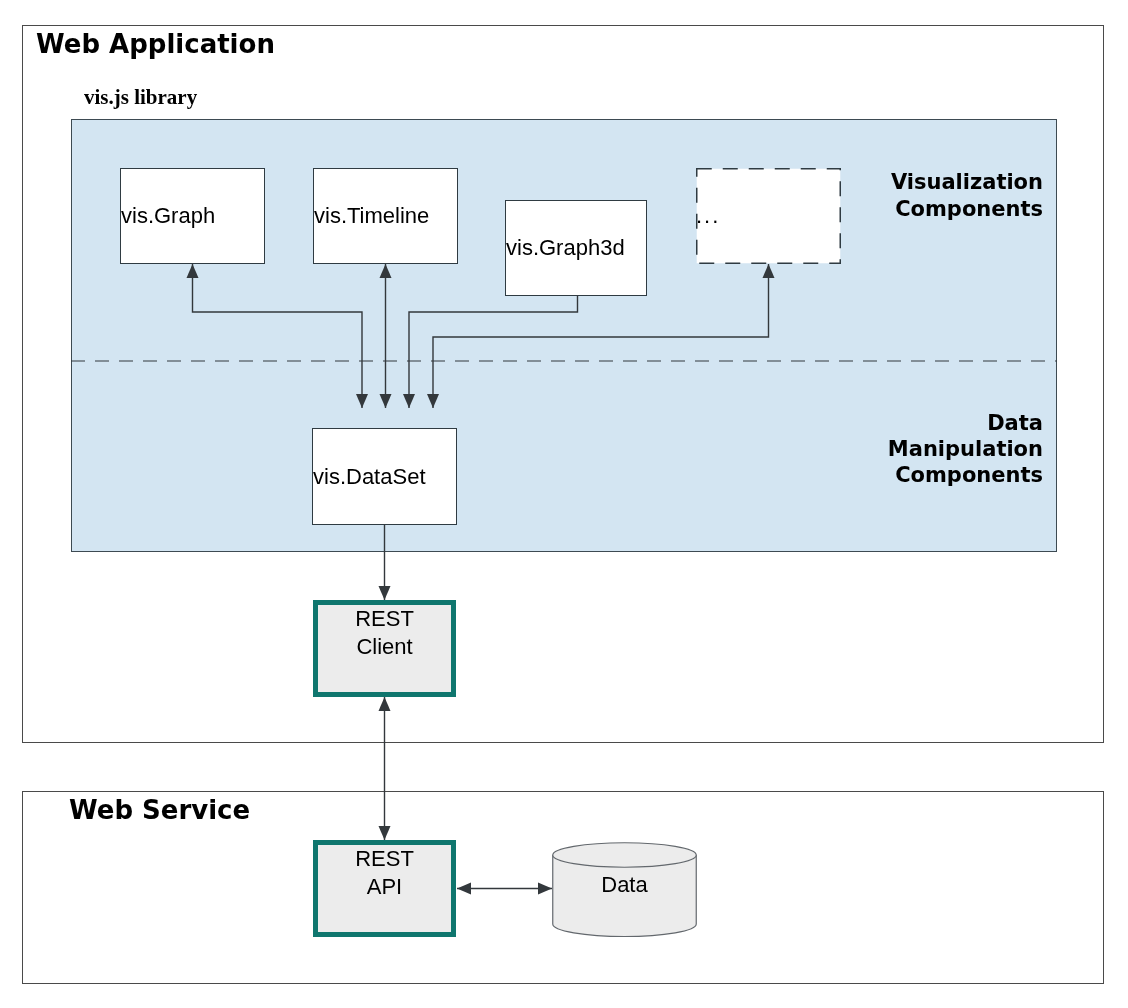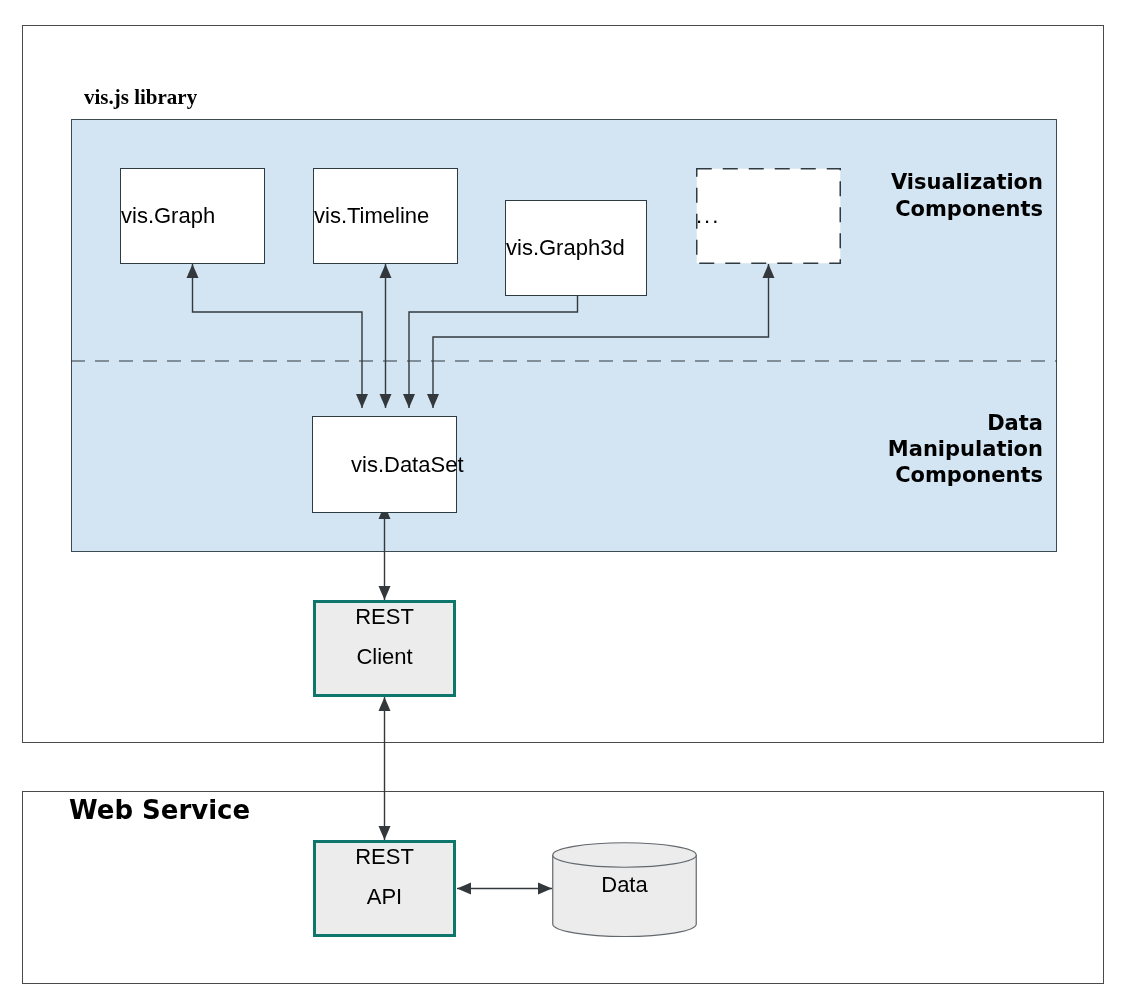--- a/index.html
+++ b/index.html
@@ -47,25 +47,25 @@
     background:#fff; border:1px solid var(--box-border,#2f3b42);
     font-size:22px; text-align:center;
   }
   #node-graph   { left:120px; top:168px; width:145px; height:96px; }
   #node-timeline{ left:313px; top:168px; width:145px; height:96px; }
   #node-graph3d { left:505px; top:168px; width:142px; height:96px;margin-top:32px; }
   #node-more    { left:696px; top:168px; width:145px; height:96px; border:none; background:transparent; }
   #node-more .dash-rect { position:absolute; left:0; top:0; width:100%; height:100%; }
   #node-more span { position:relative; letter-spacing:2px; }
 
-  #node-dataset { left:312px; top:416px; width:145px; height:97px;padding-left:38px; }
+  #node-dataset { left:312px; top:428px; width:145px; height:97px; }
 
   .node--gray {
-    background:var(--gray-fill,#ececec); border:3px solid #0f766e;
-    flex-direction:column; line-height:28px;gap:12px;
+    background:var(--gray-fill,#ececec); border:5px solid #0f766e;
+    flex-direction:column; line-height:28px;
   }
   #node-rest-client { left:313px; top:600px; width:143px; height:97px; }
   #node-rest-api    { left:313px; top:840px; width:143px; height:97px; }
 
   .label-block {
     position:absolute; z-index:5; width:200px; text-align:right;
     font-family:"DejaVu Sans", sans-serif; font-weight:bold;
     font-size:21px; line-height:27px;
   }
   #viz-label { left:843px; top:169px; }
@@ -78,20 +78,21 @@
     position:absolute; left:0; top:30px; width:100%;
     text-align:center; font-size:22px;
   }
 </style>
 </head>
 <body>
 
 <div class="canvas">
 
   <div class="outer-box" id="webapp-box"></div>
+  <div class="heading" id="webapp-title">Web Application</div>
 
   <div class="subheading">vis.js library</div>
 
   <div class="blue-panel"></div>
 
   <div class="outer-box" id="webservice-box"></div>
   <div class="heading" id="webservice-title">Web Service</div>
 
   <svg class="connectors">
     <defs>

